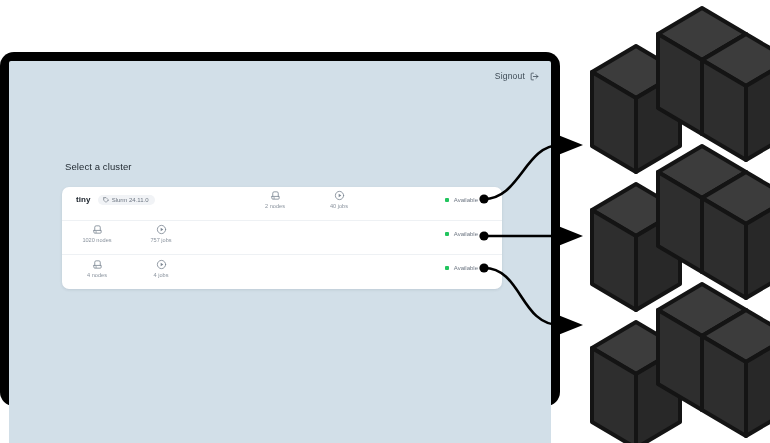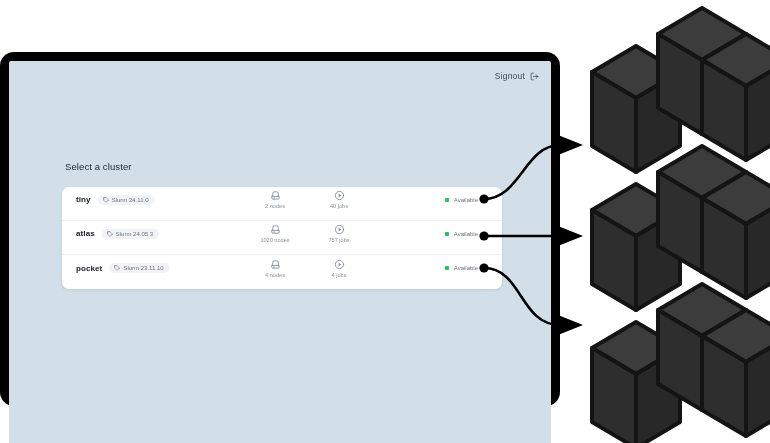--- a/index.html
+++ b/index.html
@@ -197,32 +197,20 @@
             <span class="status-label">Available</span>
             <span class="chev">
               <svg width="7" height="7" viewBox="0 0 24 24" fill="none" stroke="currentColor" stroke-width="2.6" stroke-linecap="round" stroke-linejoin="round">
                 <polyline points="9 18 15 12 9 6"></polyline>
               </svg>
             </span>
           </div>
         </div>
 
         <div class="cluster-row">
-          <div class="row-ident">
-            <span class="cl-name">atlas</span>
-            <span class="cl-version">
-              <span>
-                <svg width="6" height="6" viewBox="0 0 24 24" fill="none" stroke="#6d7682" stroke-width="2.4" stroke-linecap="round" stroke-linejoin="round">
-                  <path d="M20.59 13.41 13.42 20.6a2 2 0 0 1-2.83 0L2 12V2h10l8.59 8.59a2 2 0 0 1 0 2.82z"></path>
-                  <line x1="7" y1="7" x2="7.01" y2="7"></line>
-                </svg>
-              </span>
-              <span>Slurm 24.05.3</span>
-            </span>
-          </div>
           <div class="row-stats">
             <div class="stat">
               <span class="stat-icon">
                 <svg width="11" height="11" viewBox="0 0 24 24" fill="none" stroke="currentColor" stroke-width="1.8" stroke-linecap="round" stroke-linejoin="round">
                   <path d="M4 14h16v4a2 2 0 0 1-2 2H6a2 2 0 0 1-2-2z"></path>
                   <path d="M6 14V7a3 3 0 0 1 3-3h6a3 3 0 0 1 3 3v7"></path>
                   <line x1="8" y1="17.5" x2="10" y2="17.5"></line>
                 </svg>
               </span>
               <span class="stat-label">1020 nodes</span>
@@ -242,32 +230,20 @@
             <span class="status-label">Available</span>
             <span class="chev">
               <svg width="7" height="7" viewBox="0 0 24 24" fill="none" stroke="currentColor" stroke-width="2.6" stroke-linecap="round" stroke-linejoin="round">
                 <polyline points="9 18 15 12 9 6"></polyline>
               </svg>
             </span>
           </div>
         </div>
 
         <div class="cluster-row">
-          <div class="row-ident">
-            <span class="cl-name">pocket</span>
-            <span class="cl-version">
-              <span>
-                <svg width="6" height="6" viewBox="0 0 24 24" fill="none" stroke="#6d7682" stroke-width="2.4" stroke-linecap="round" stroke-linejoin="round">
-                  <path d="M20.59 13.41 13.42 20.6a2 2 0 0 1-2.83 0L2 12V2h10l8.59 8.59a2 2 0 0 1 0 2.82z"></path>
-                  <line x1="7" y1="7" x2="7.01" y2="7"></line>
-                </svg>
-              </span>
-              <span>Slurm 23.11.10</span>
-            </span>
-          </div>
           <div class="row-stats">
             <div class="stat">
               <span class="stat-icon">
                 <svg width="11" height="11" viewBox="0 0 24 24" fill="none" stroke="currentColor" stroke-width="1.8" stroke-linecap="round" stroke-linejoin="round">
                   <path d="M4 14h16v4a2 2 0 0 1-2 2H6a2 2 0 0 1-2-2z"></path>
                   <path d="M6 14V7a3 3 0 0 1 3-3h6a3 3 0 0 1 3 3v7"></path>
                   <line x1="8" y1="17.5" x2="10" y2="17.5"></line>
                 </svg>
               </span>
               <span class="stat-label">4 nodes</span>

